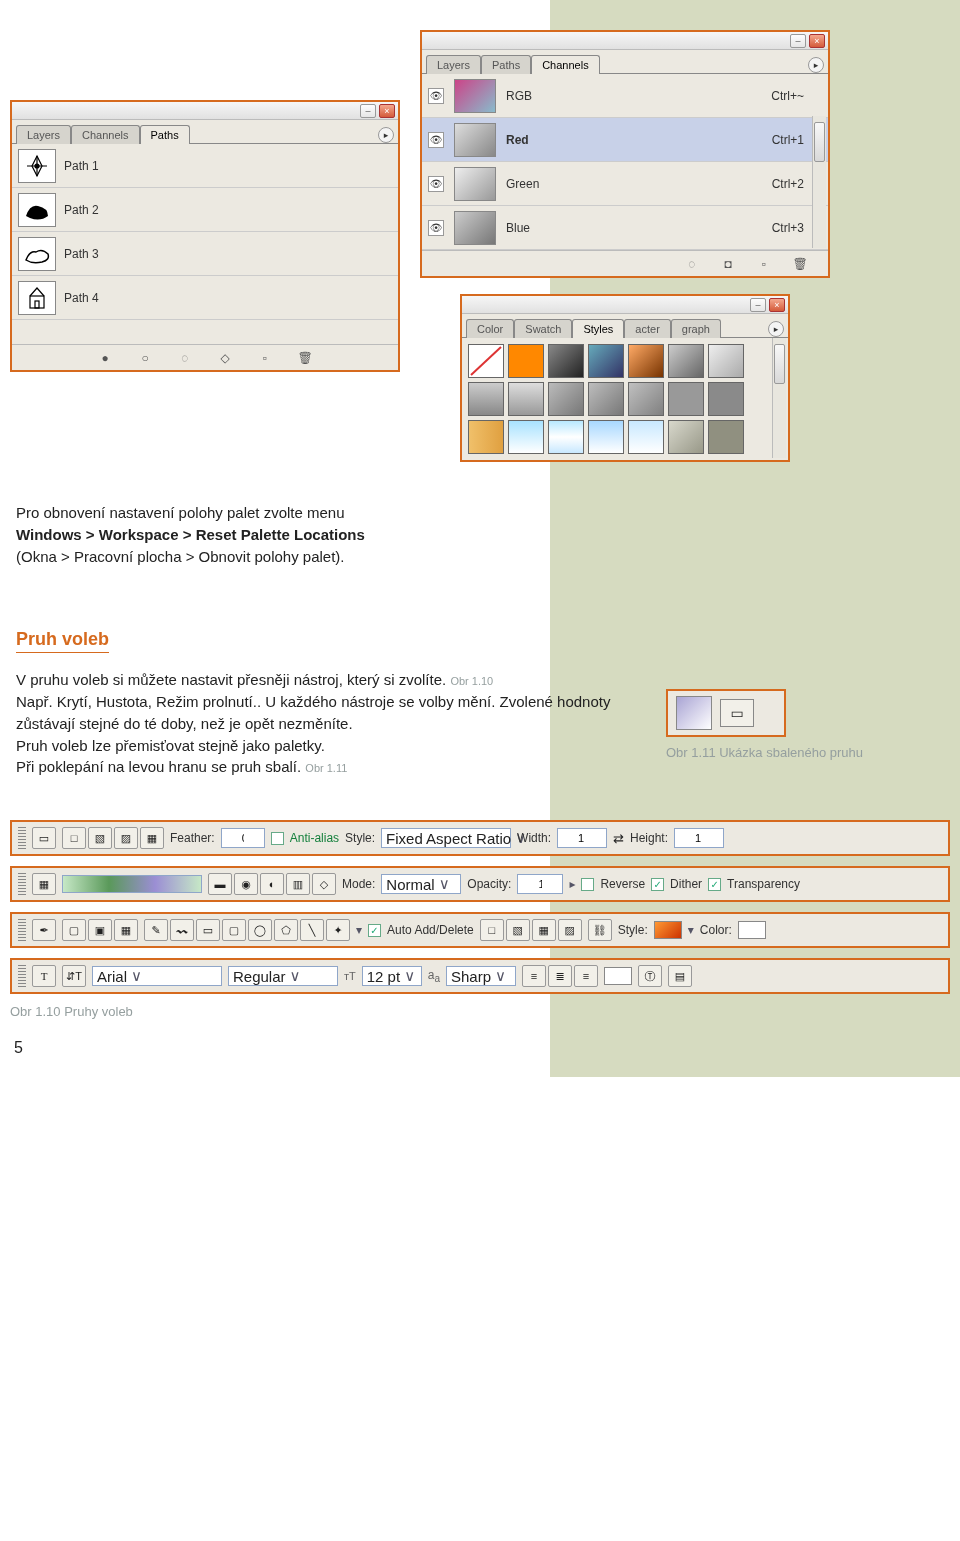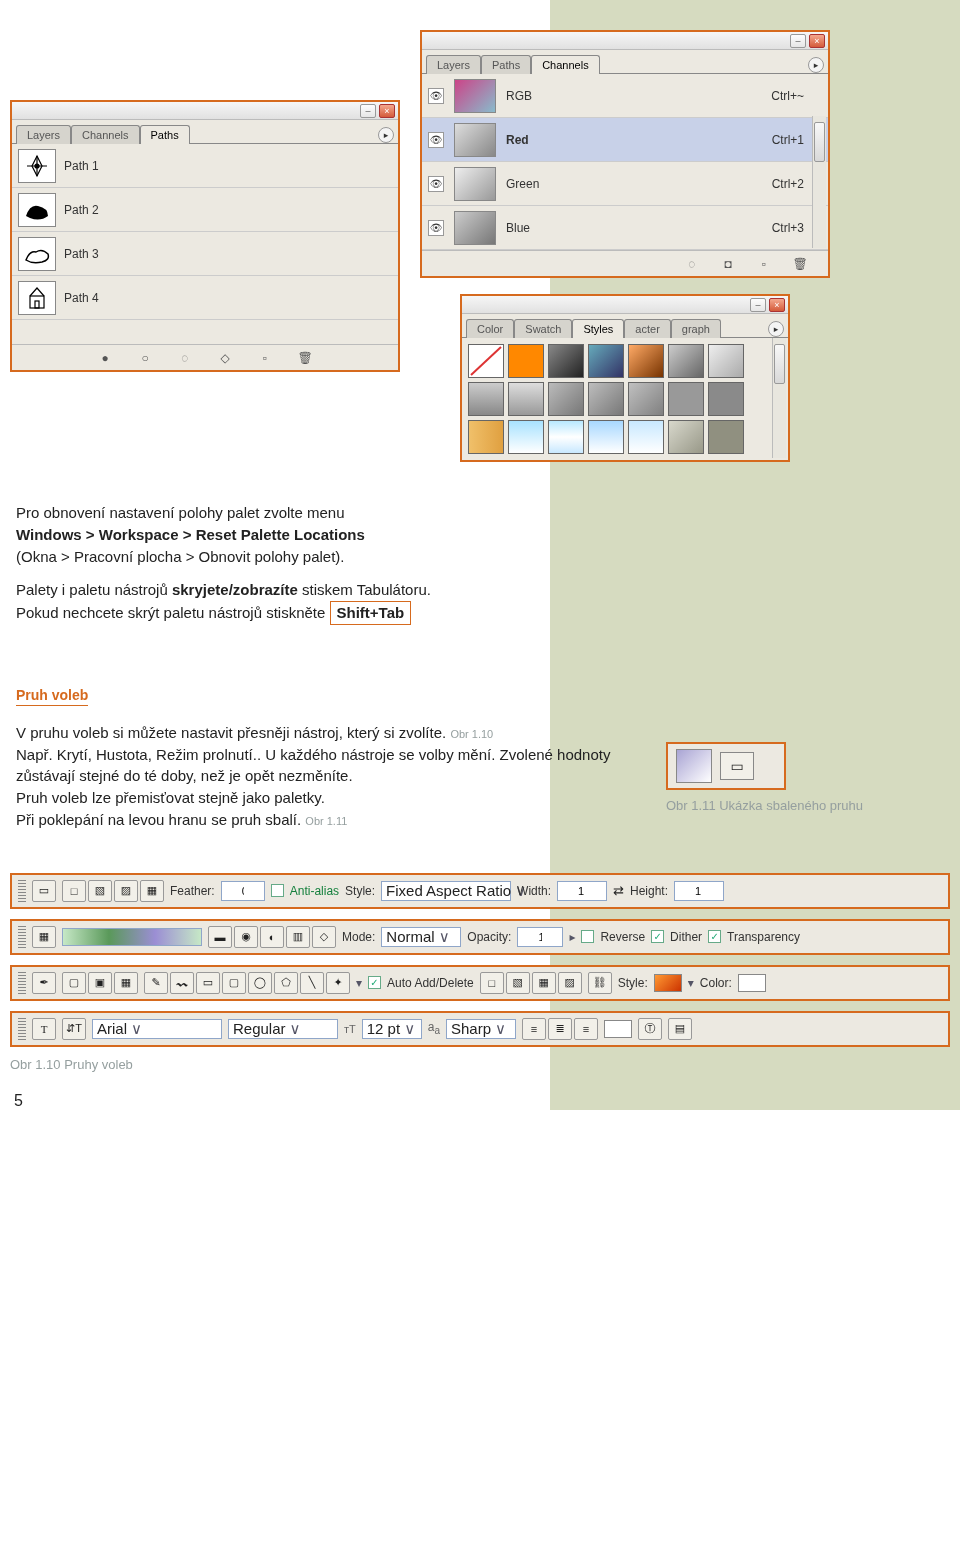--- a/index.html
+++ b/index.html
@@ -162,21 +162,21 @@
     padding: 0 6px;
     font-weight: bold;
     display: inline-block;
   }
   .section-title {
     color: #d66a1e;
     font-weight: bold;
     border-bottom: 1.5px solid #d66a1e;
     display: inline-block;
     padding-bottom: 2px;
-    font-size: 14px;
+    font-size: 18px;
     margin: 50px 0 16px 6px;
     text-align: center;
   }
   .caption { color: #959f9f; font-size: 13px; }
   .small-ref { font-size: 11px; color: #959f9f; }
 
   
   .mini-strip {
     border: 2px solid #d66a1e;
     background: #ece9e1;
@@ -417,24 +417,20 @@
 
   </div>
 
   
   <div class="body-text">
     <p>
       <span>Pro obnovení nastavení polohy palet zvolte menu</span><br>
       <b>Windows &gt; Workspace &gt; Reset Palette Locations</b><br>
       <span>(Okna &gt; Pracovní plocha &gt; Obnovit polohy palet).</span>
     </p>
-    <p>
-      <span>Palety i paletu nástrojů </span><b>skryjete/zobrazíte</b><span> stiskem Tabulátoru.</span><br>
-      <span>Pokud nechcete skrýt paletu nástrojů stiskněte </span><span class="kbd">Shift+Tab</span>
-    </p>
   </div>
 
   <div class="section-title">Pruh voleb</div>
 
   <div style="display:flex; align-items:flex-start; gap:30px;">
     <div class="body-text" style="margin-top:0; max-width:620px;">
       <p>
         <span>V pruhu voleb si můžete nastavit přesněji nástroj, který si zvolíte. </span><span class="small-ref">Obr 1.10</span><br>
         <span>Např. Krytí, Hustota, Režim prolnutí.. U každého nástroje se volby mění. Zvolené hodnoty zůstávají stejné do té doby, než je opět nezměníte.</span><br>
         <span>Pruh voleb lze přemisťovat stejně jako paletky.</span><br>

